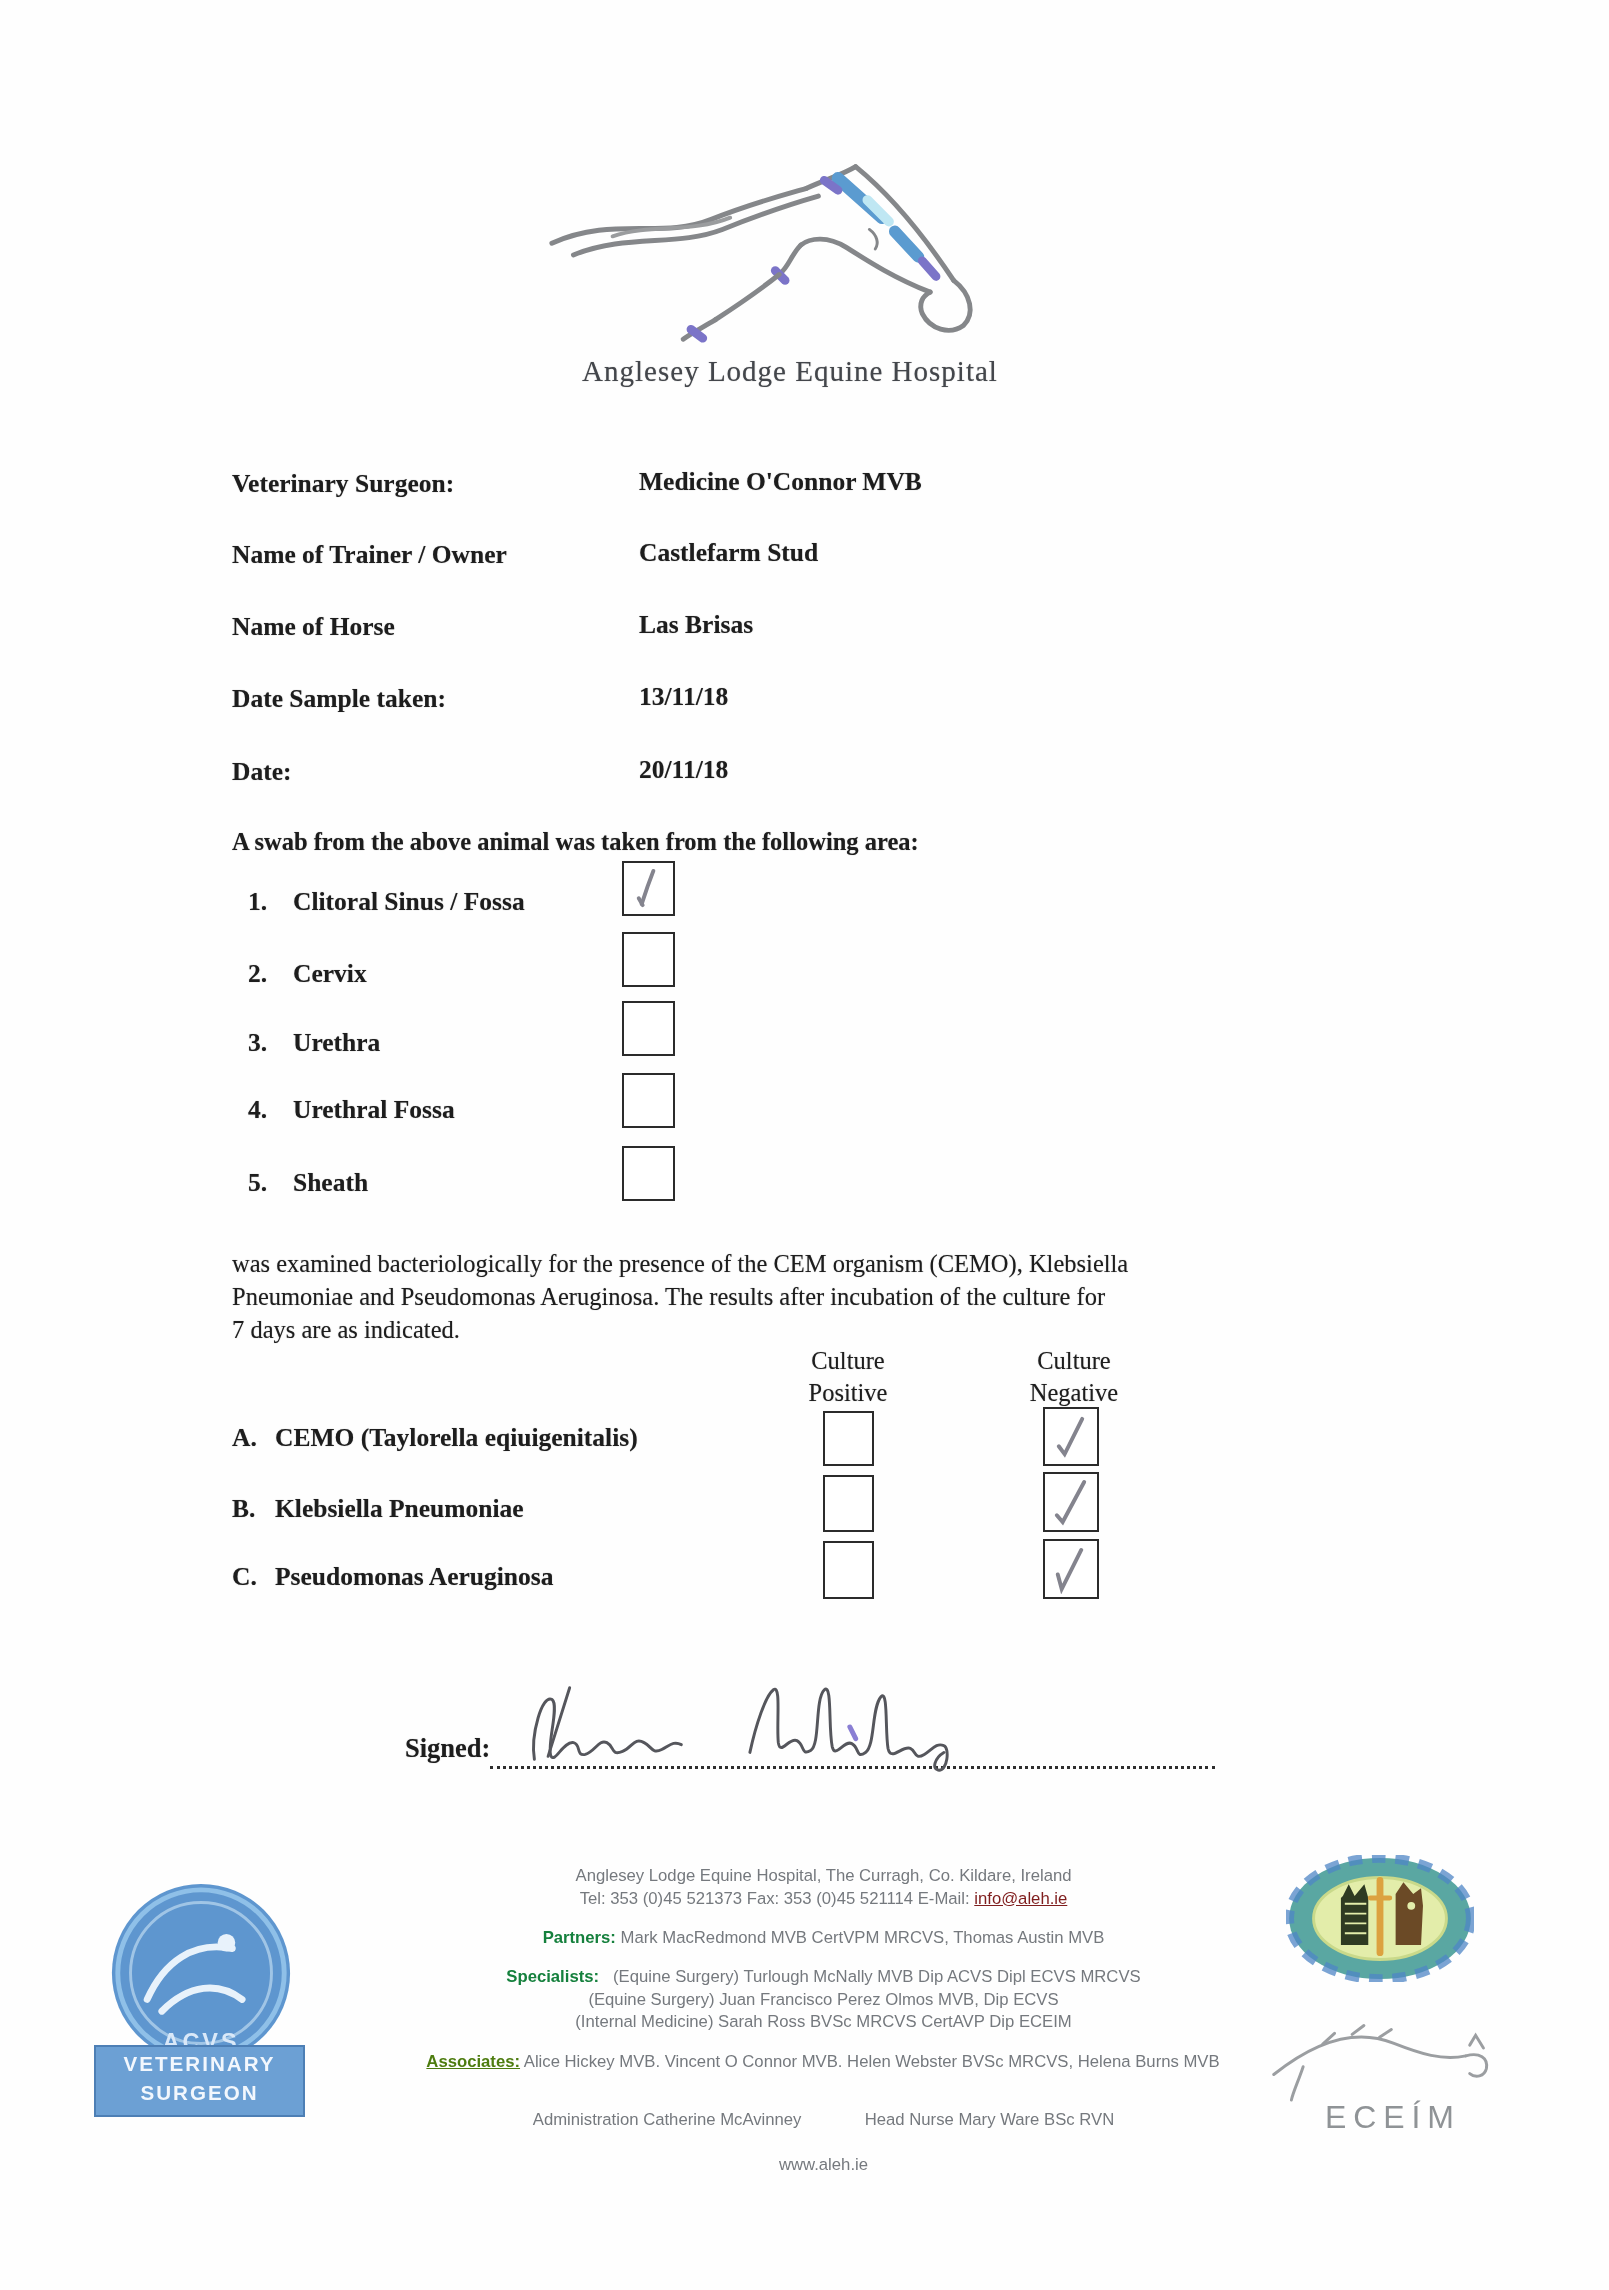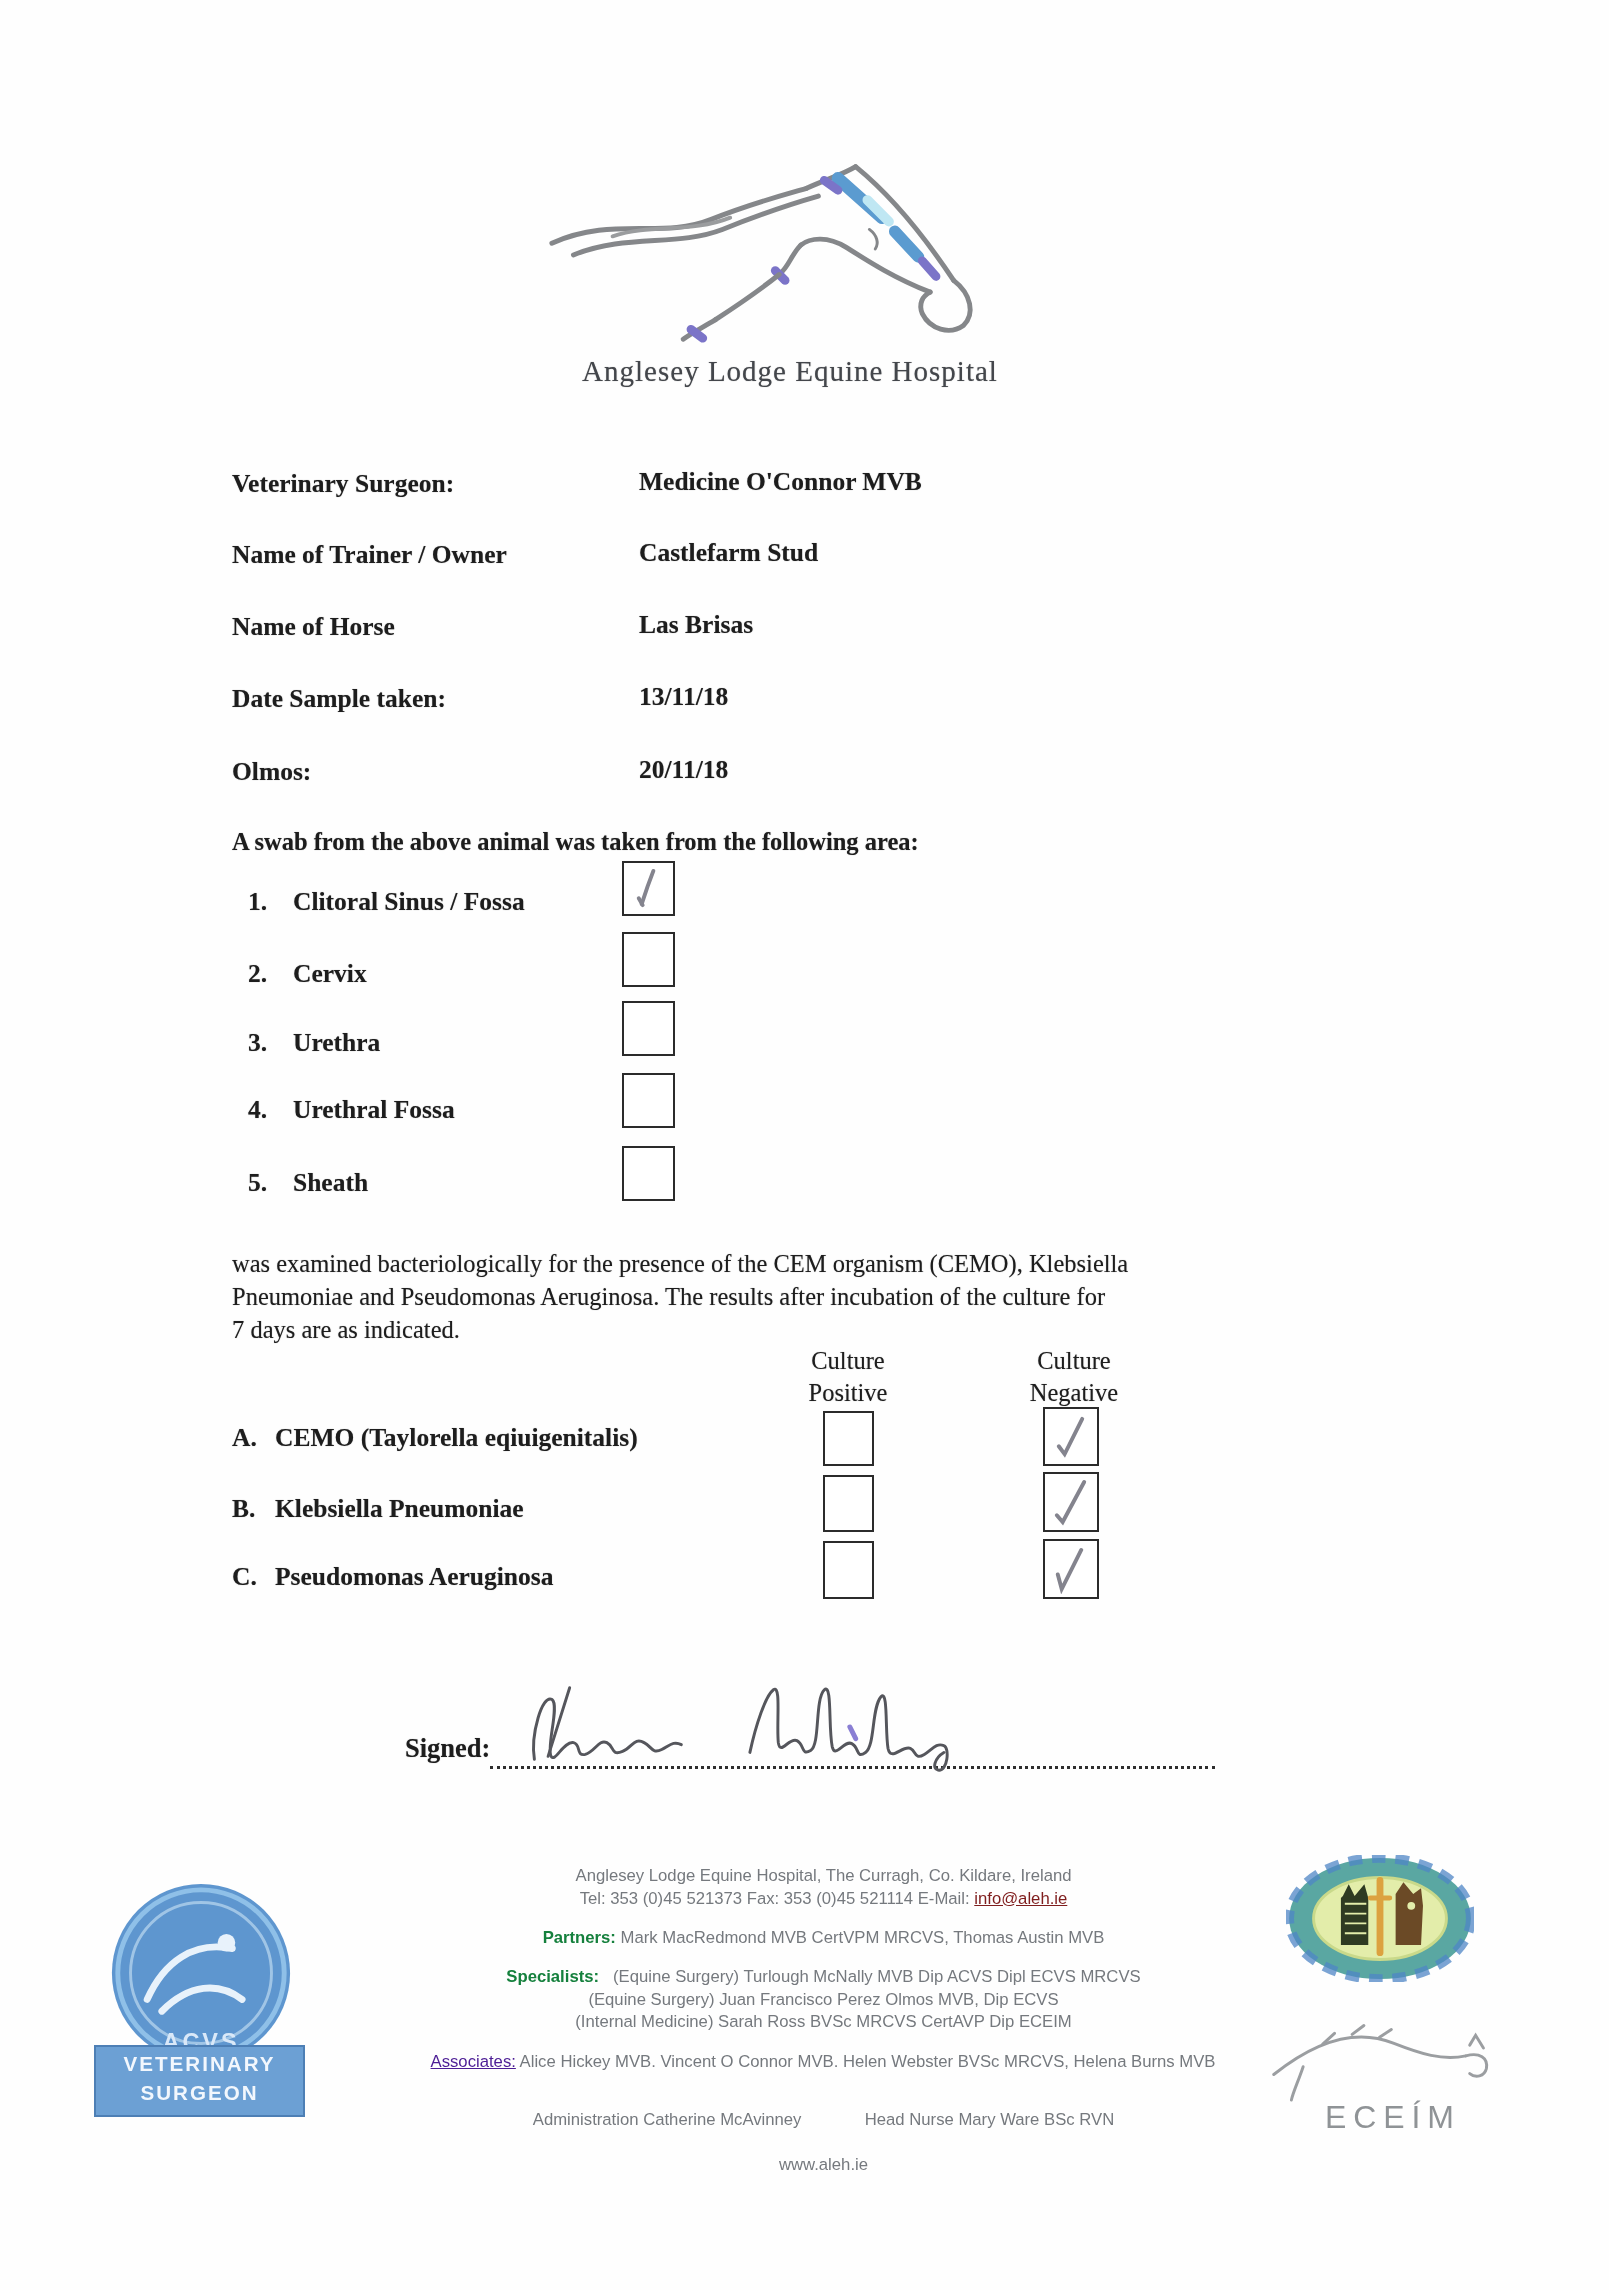--- a/index.html
+++ b/index.html
@@ -18,21 +18,21 @@
   .cul-head{font-size:24.5px;text-align:center;line-height:32px;}
   .res-label{font-size:25.5px;font-weight:bold;white-space:nowrap;}
   .res-id{display:inline-block;width:43px;}
   .rbox{border:2.9px solid #2b2b2b;background:#fff;}
   .signed-label{font-size:26.5px;font-weight:bold;}
   .dotline{border-bottom:3.9px dotted #2e2e2e;}
   .foot{font-family:"Liberation Sans",sans-serif;font-size:16.7px;color:#75797e;
         text-align:center;line-height:22.5px;}
   .foot b{color:#15803d;}
   .email-link{color:#7f1d1d;text-decoration:underline;cursor:pointer;}
-  .assoc-label{text-decoration:underline;font-weight:normal;color:#4c1d95;}
+  .assoc-label{text-decoration:underline;font-weight:bold;color:#4d7c0f;}
   .acvs-banner{background:#6ca0d4;border:2.9px solid #4d7fb5;color:#f2f7fd;
         font-family:"Liberation Sans",sans-serif;font-weight:bold;font-size:20.6px;
         letter-spacing:2px;text-align:center;line-height:29px;padding-top:2px;box-sizing:border-box;}
   .eceim-text{font-family:"Liberation Sans",sans-serif;font-size:32px;color:#8f9396;
         letter-spacing:6.9px;}
 </style>
 </head>
 <body>
 
 <div id="page">
@@ -65,21 +65,21 @@
 
   <div class="abs flabel scan" style="left:232px;top:540px;">Name of Trainer / Owner</div>
   <div class="abs fvalue scan" style="left:639px;top:538px;">Castlefarm Stud</div>
 
   <div class="abs flabel scan" style="left:232px;top:612px;">Name of Horse</div>
   <div class="abs fvalue scan" style="left:639px;top:610px;">Las Brisas</div>
 
   <div class="abs flabel scan" style="left:232px;top:684px;">Date Sample taken:</div>
   <div class="abs fvalue scan" style="left:639px;top:682px;">13/11/18</div>
 
-  <div class="abs flabel scan" style="left:232px;top:757px;">Olmos:</div>
+  <div class="abs flabel scan" style="left:232px;top:757px;">Date:</div>
   <div class="abs fvalue scan" style="left:639px;top:755px;">20/11/18</div>
 
   <div class="abs intro scan" style="left:232px;top:828px;">A swab from the above animal was taken from the following area:</div>
 
   <div class="abs site-row scan" style="left:248px;top:887px;">
     <span class="site-num">1.</span><span>Clitoral Sinus / Fossa</span>
   </div>
   <div class="abs cbox" style="left:622px;top:861px;">
     <svg class="tick" width="41" height="43" viewBox="0 0 42 44" fill="none">
       <path d="M14,38 L20,20 L26,4" stroke="#84848e" stroke-width="4" stroke-linecap="round"></path>

